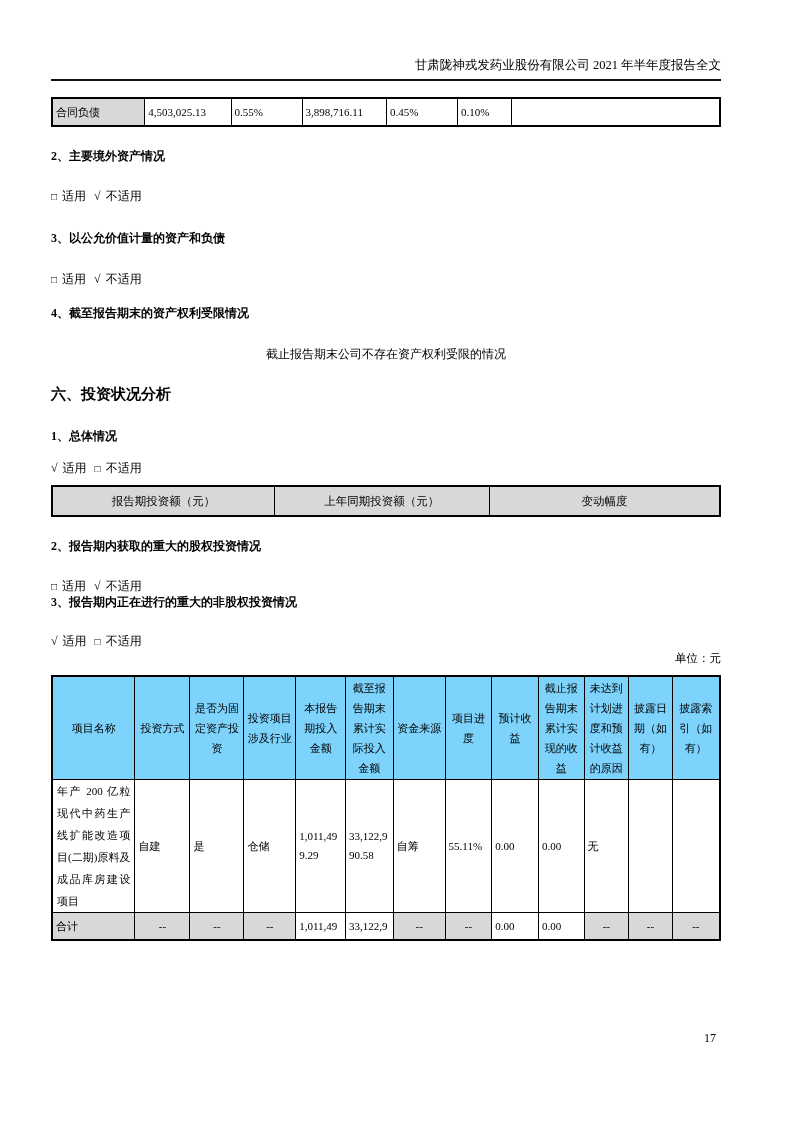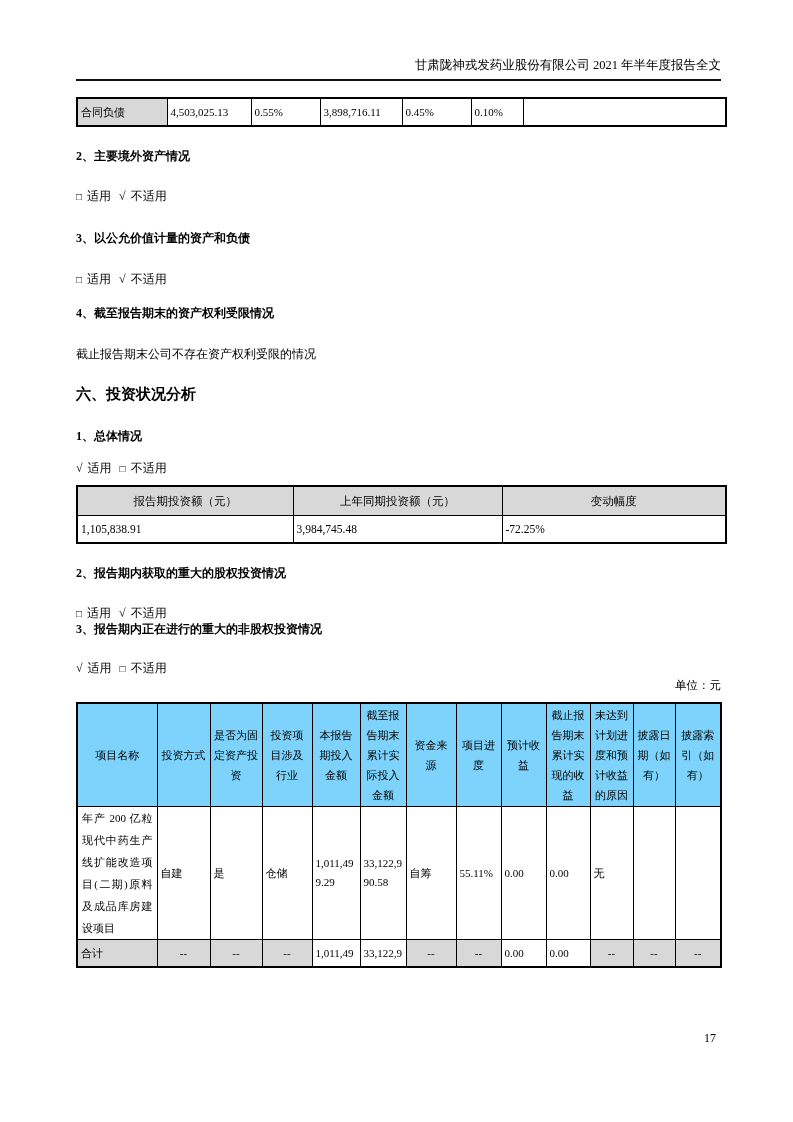--- a/index.html
+++ b/index.html
@@ -1,20 +1,20 @@
 <!DOCTYPE html>
 <html><head>
 <meta charset="utf-8">
 <style>
   html,body { margin:0; padding:0; background:#ffffff; }
   .page {
     position:relative;
     width:793px; height:1122px;
     box-sizing:border-box;
-    padding:57px 72px 0 76px;
+    padding:57px 72px 0 51px;
     background:#ffffff;
     font-family:"Liberation Serif","DejaVu Serif",serif;
     color:#000;
     display:flex; flex-direction:column;
     overflow:hidden;
   }
   .doc-header {
     text-align:right;
     font-size:12.5px; line-height:16px;
     padding-bottom:6px;
@@ -45,21 +45,21 @@
   .chk-line .box { font-size:10px; }
   .chk-line .lbl { margin-right:8px; }
   .body-line { font-size:12px; line-height:16px; }
   .unit-line { text-align:right; font-size:11.5px; line-height:14px; }
 
   #h-overseas   { margin-top:21px; }
   #chk1         { margin-top:24px; }
   #h-fairvalue  { margin-top:26px; }
   #chk2         { margin-top:25px; }
   #h-restricted { margin-top:18px; }
-  #p-restricted { margin-top:24px; }
+  #p-restricted { margin-top:24px;text-align:center; }
   #h-invest     { margin-top:22px; }
   #h-overall    { margin-top:24px; }
   #chk3         { margin-top:16px; }
   #sum-table    { margin-top:9px; }
   #h-equity     { margin-top:21px; }
   #chk4         { margin-top:24px; }
   #h-nonequity  { }
   #chk5         { margin-top:23px; }
   #unit-line    { margin-top:2px; }
   #proj-table   { margin-top:10px; }
@@ -142,25 +142,20 @@
     <colgroup>
       <col style="width:216px">
         <col style="width:209px">
         <col style="width:224px">
     </colgroup>
     <tbody>
       <tr class="hd">
         <td>报告期投资额（元）</td>
         <td>上年同期投资额（元）</td>
         <td>变动幅度</td>
-      </tr>
-      <tr class="vals">
-        <td class="num nowrap">1,105,838.91</td>
-        <td class="num nowrap">3,984,745.48</td>
-        <td class="num nowrap">-72.25%</td>
       </tr>
     </tbody>
   </table>
 
   <div id="h-equity" class="h-sub">2、报告期内获取的重大的股权投资情况</div>
 
   <div id="chk4" class="chk-line">
     <span class="sym box">□</span><span class="sym lbl">适用</span><span class="sym">√</span><span class="sym lbl">不适用</span>
   </div>
 

